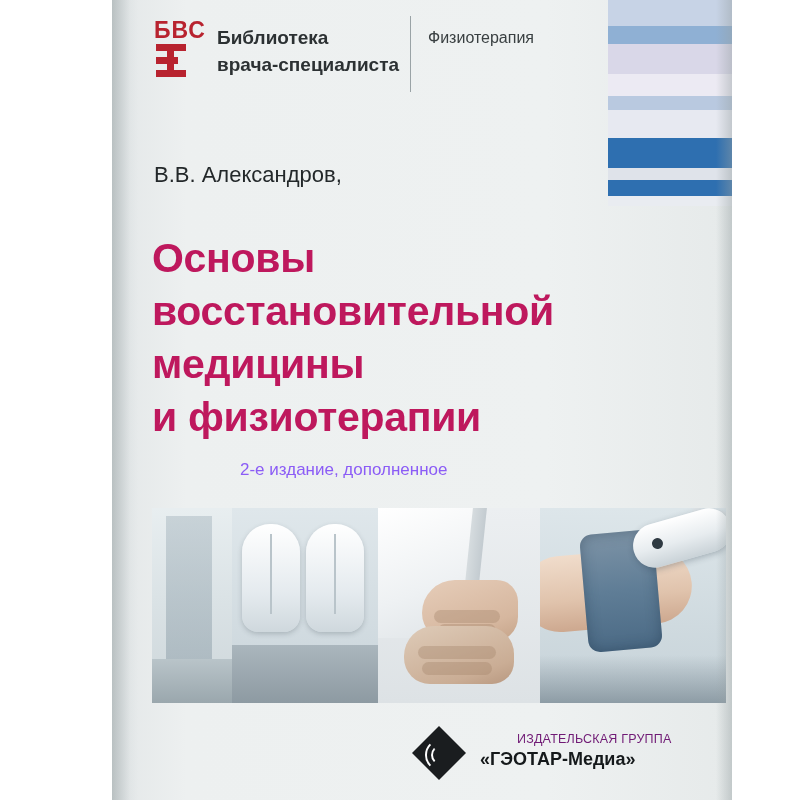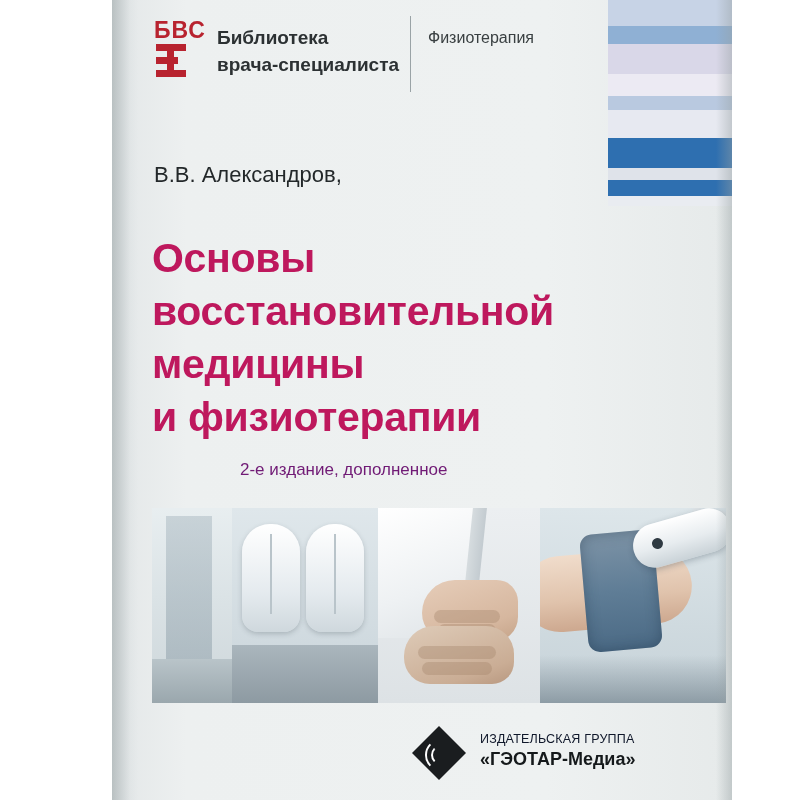--- a/index.html
+++ b/index.html
@@ -141,21 +141,21 @@
     letter-spacing: -0.3px;
   }
 
   
   #edition {
     position: absolute;
     left: 128px;
     top: 460px;
     width: 420px;
     font-size: 17px;
-    color: #701a75;
+    color: #8b5cf6;
   }
 
   
   #photo {
     position: absolute;
     left: 40px;
     top: 508px;
     width: 574px;
     height: 195px;
     overflow: hidden;
@@ -287,22 +287,23 @@
     border-bottom-color: transparent;
   }
   #pub-text {
     position: absolute;
     left: 68px;
     top: 6px;
     width: 230px;
   }
   #pub-line1 {
     font-size: 12.5px;
-    color: #0f172a;
+    color: #701a75;
     letter-spacing: .2px;
+    margin-left: 37px;
   }
   #pub-line2 {
     font-size: 18px;
     font-weight: bold;
     color: #15191b;
     margin-top: 3px;
   }
 </style>
 </head>
 <body>

